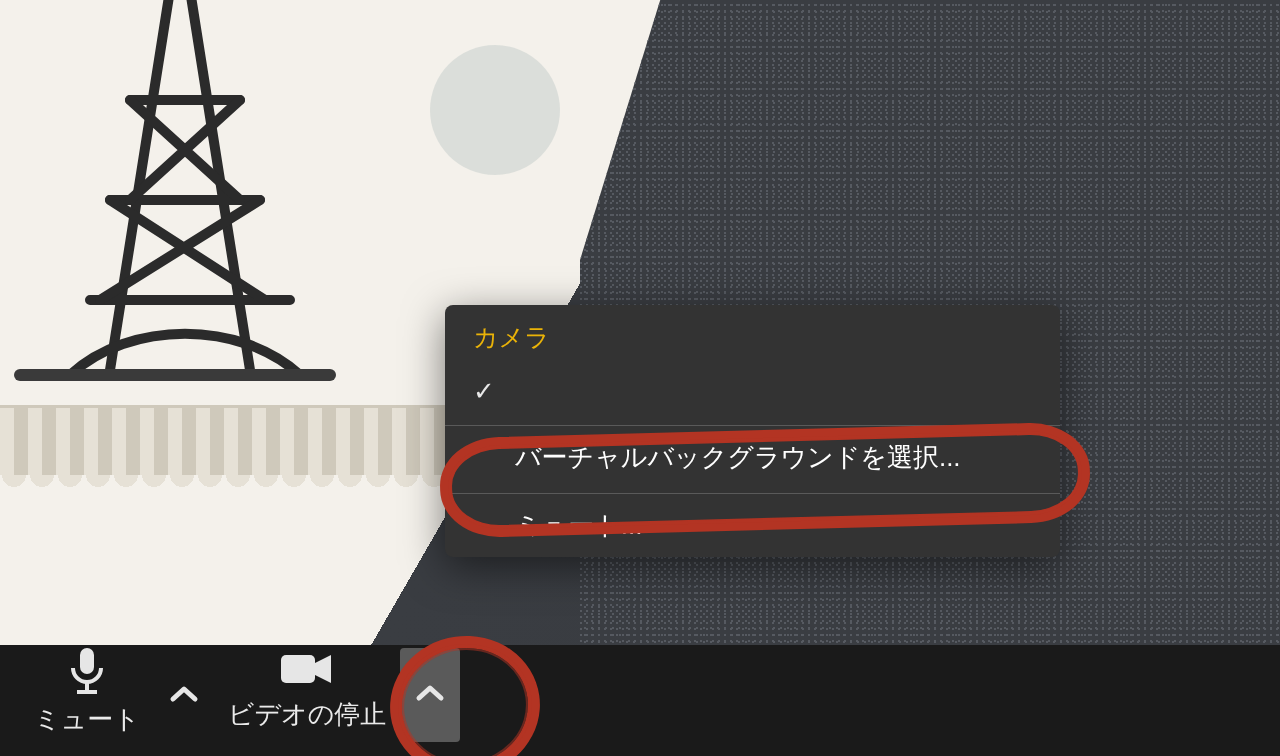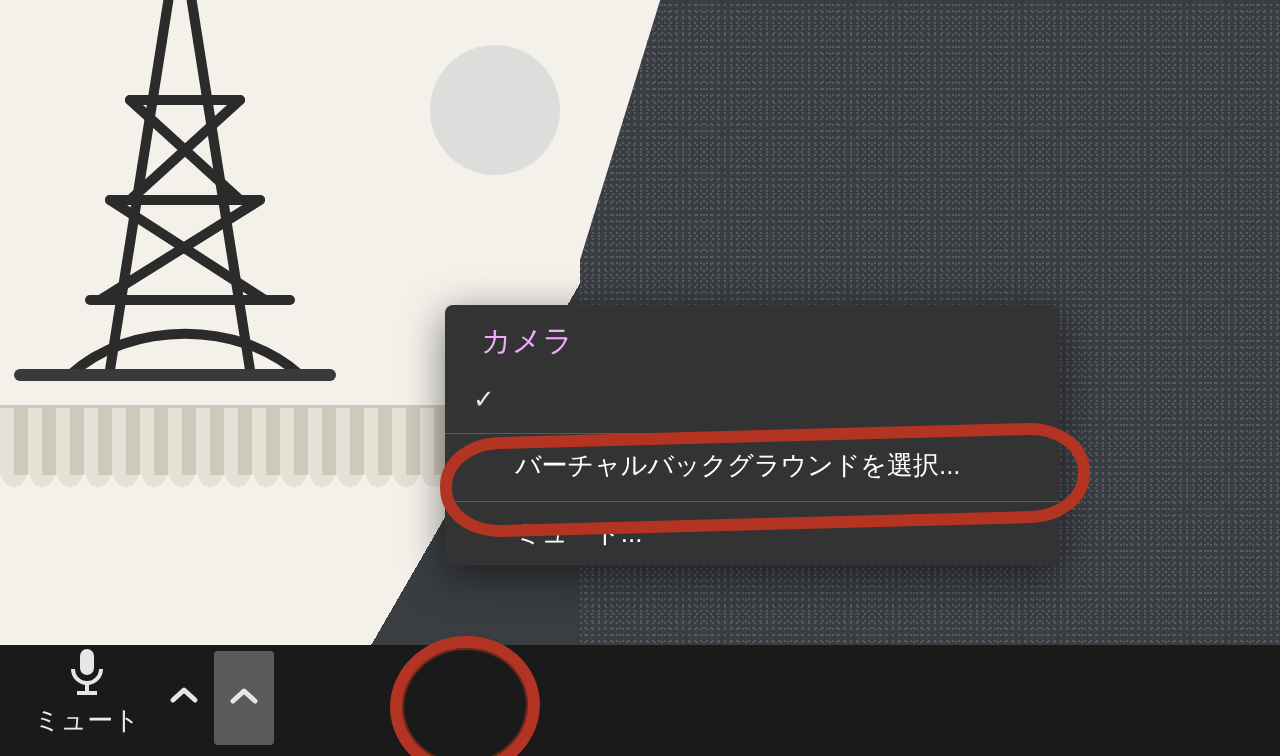--- a/index.html
+++ b/index.html
@@ -82,23 +82,22 @@
       background: #333333;
       border-radius: 8px;
       box-shadow: 0 10px 40px rgba(0,0,0,0.5);
       padding: 0;
       color: #fff;
       font-size: 26px;
       overflow: hidden;
     }
     .menu-section-label {
       padding: 16px 28px 12px 28px;
-      color: #f0abfc;
-      font-size: 30px;
-      margin-left: 8px;
+      color: #eab308;
+      font-size: 25px;
     }
     .menu-item {
       display: flex;
       align-items: center;
       padding: 10px 28px 14px 28px;
       gap: 14px;
       min-height: 44px;
     }
     .menu-item.checkable { padding-left: 28px; }
     .menu-item .check {
@@ -114,21 +113,21 @@
       margin: 4px 0;
     }
 
     
     .toolbar {
       position: absolute;
       left: 0;
       bottom: 12px;
       height: 100px;
       display: flex;
-      align-items: center;
+      align-items: flex-start;
       gap: 0;
       color: #fff;
       padding: 0 20px;
     }
     .tb-group {
       display: flex;
       align-items: flex-end;
     }
     .tb-button {
       display: flex;
@@ -249,20 +248,29 @@
     <div class="tb-caret">
       <span>
         <svg width="30" height="20" viewBox="0 0 30 20">
             <path d="M4 15 L15 5 L26 15" fill="none" stroke="#e6e6e6" stroke-width="5" stroke-linecap="round" stroke-linejoin="round"></path>
           </svg>
       </span>
     </div>
   </div>
 
   <div class="tb-group">
+    <div class="tb-button">
+      <span class="cam-icon">
+        <svg width="60" height="44" viewBox="0 0 60 44">
+          <rect x="4" y="8" width="34" height="28" rx="5" fill="#e6e6e6"></rect>
+          <path d="M38 16 L54 8 L54 36 L38 28 Z" fill="#e6e6e6"></path>
+        </svg>
+      </span>
+      <span class="tb-label">ビデオの停止</span>
+    </div>
     <div class="tb-caret highlight">
       <span>
         <svg width="30" height="20" viewBox="0 0 30 20">
             <path d="M4 15 L15 5 L26 15" fill="none" stroke="#e6e6e6" stroke-width="5" stroke-linecap="round" stroke-linejoin="round"></path>
           </svg>
       </span>
     </div>
   </div>
 </div>
 

